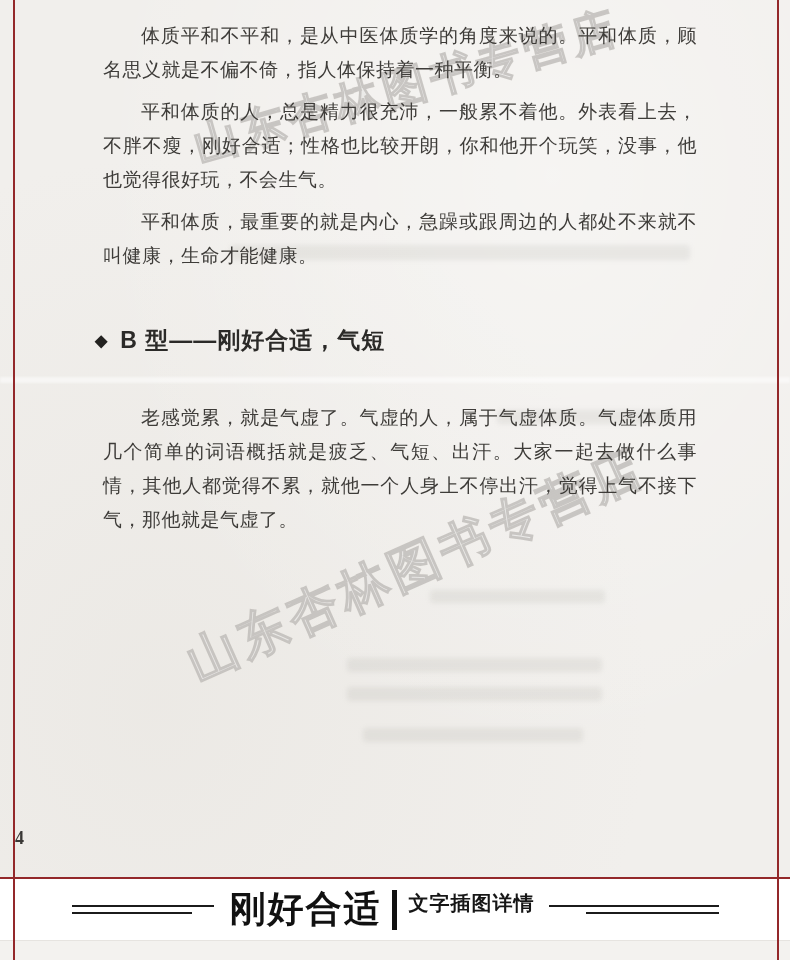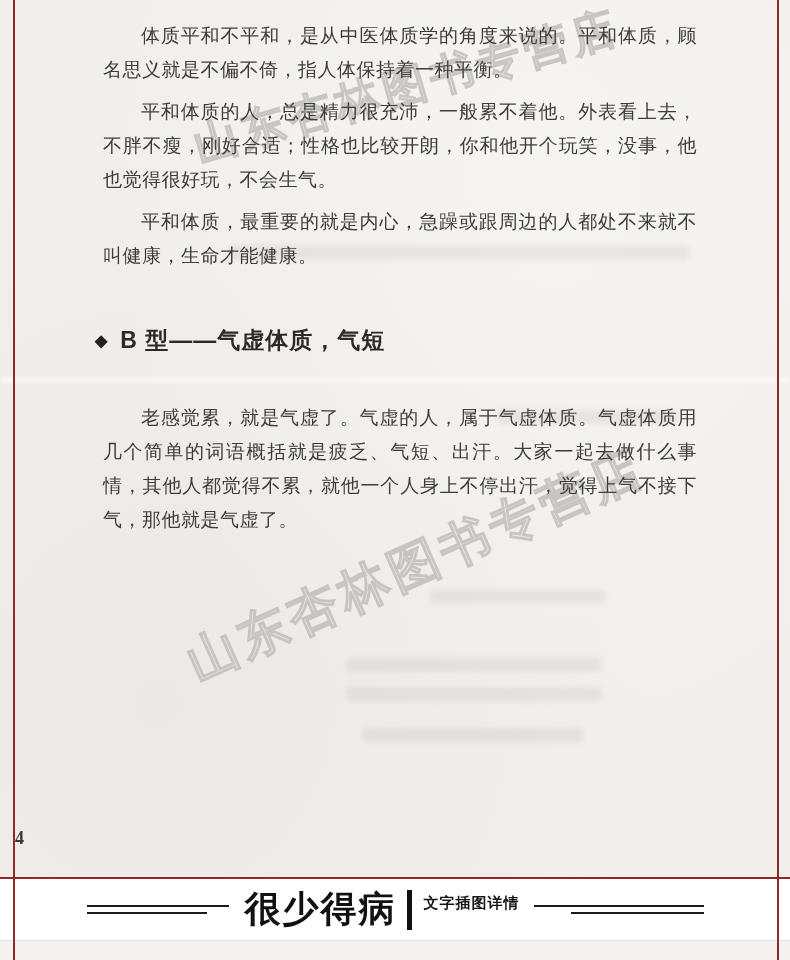--- a/index.html
+++ b/index.html
@@ -73,21 +73,21 @@
   .dbl-left .ln2{width:120px;}
   .dbl-right{align-items:flex-end;}
   .dbl-right .ln1{width:170px;}
   .dbl-right .ln2{width:133px;margin-left:37px;}
   .banner-title{
     font-size:36px;font-weight:900;color:#111;letter-spacing:2px;
     margin:0 10px 0 16px;
   }
   .banner-bar{width:5px;height:40px;background:#111;}
   .banner-subtitle{
-    font-size:15px;font-weight:600;color:#161616;letter-spacing:1px;
+    font-size:20px;font-weight:600;color:#161616;letter-spacing:1px;
     margin:0 14px 12px 12px;
   }
   .bottom-strip{
     position:absolute;left:0;top:940px;width:790px;height:20px;
     background:#f3f2ef;border-top:1px solid #e6e4e0;
   }
 </style>
 </head>
 <body>
 
@@ -104,39 +104,39 @@
   <div class="bleed" style="left:430px;top:590px;width:175px;height:13px;"></div>
   <div class="scan-band" style="top:377px;"></div>
 
   <div class="content">
     <p>体质平和不平和，是从中医体质学的角度来说的。平和体质，顾名思义就是不偏不倚，指人体保持着一种平衡。</p>
     <p>平和体质的人，总是精力很充沛，一般累不着他。外表看上去，不胖不瘦，刚好合适；性格也比较开朗，你和他开个玩笑，没事，他也觉得很好玩，不会生气。</p>
     <p>平和体质，最重要的就是内心，急躁或跟周边的人都处不来就不叫健康，生命才能健康。</p>
 
     <div class="section-heading">
       <span class="diamond">◆</span>
-      <span>B 型——气虚体质，气短</span>
+      <span>B 型——刚好合适，气短</span>
     </div>
 
     <p>老感觉累，就是气虚了。气虚的人，属于气虚体质。气虚体质用几个简单的词语概括就是疲乏、气短、出汗。大家一起去做什么事情，其他人都觉得不累，就他一个人身上不停出汗，觉得上气不接下气，那他就是气虚了。</p>
   </div>
 
   <div class="page-number">4</div>
 </div>
 
 <div class="rule-v left"></div>
 <div class="rule-v right"></div>
 <div class="rule-h"></div>
 
 <div class="banner">
   <div class="dbl-lines dbl-left">
     <div class="ln ln1"></div>
       <div class="ln ln2"></div>
   </div>
-  <div class="banner-title">很少得病</div>
+  <div class="banner-title">刚好合适</div>
   <div class="banner-bar"></div>
   <div class="banner-subtitle">文字插图详情</div>
   <div class="dbl-lines dbl-right">
     <div class="ln ln1"></div>
       <div class="ln ln2"></div>
   </div>
 </div>
 
 <div class="bottom-strip"></div>
 

